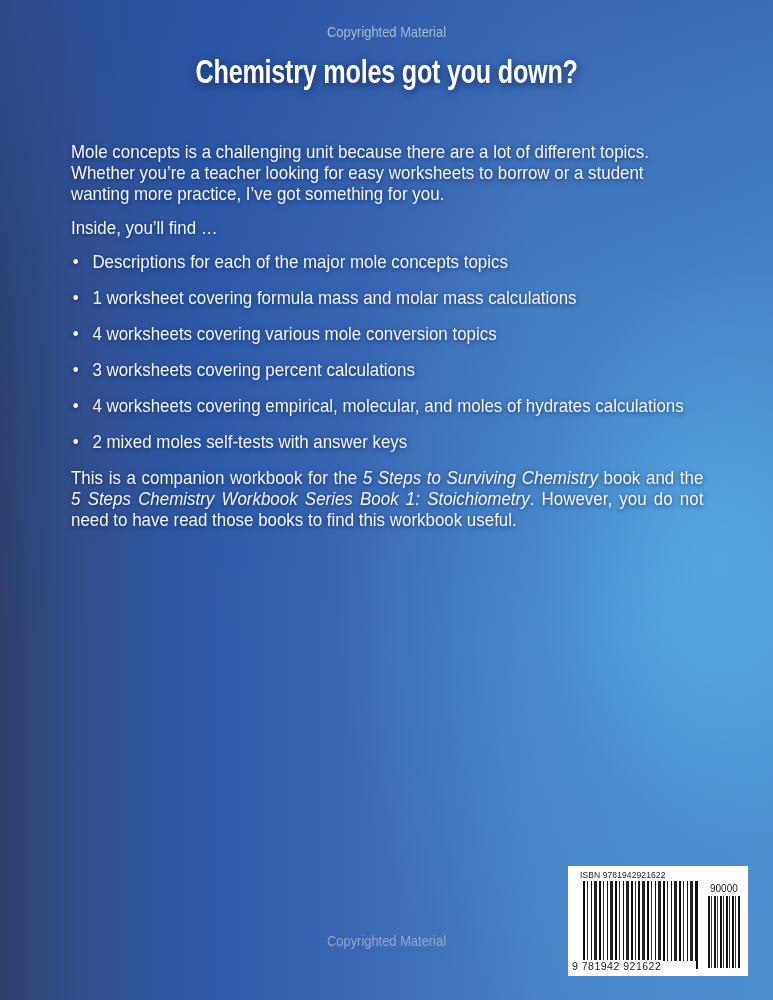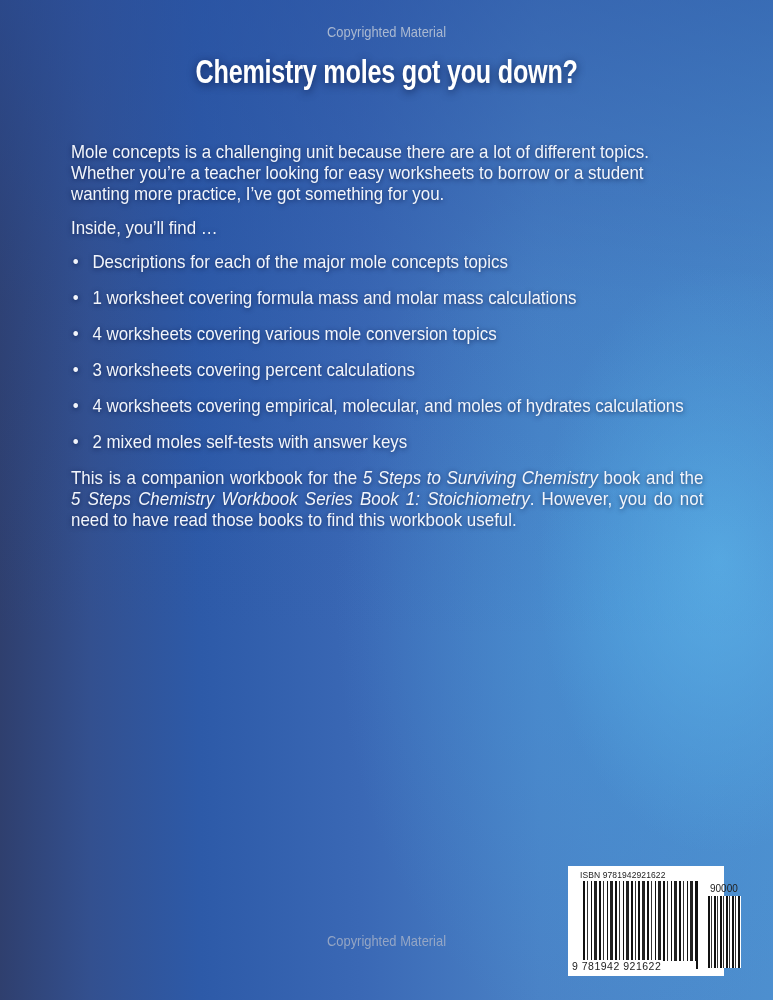--- a/index.html
+++ b/index.html
@@ -48,21 +48,21 @@
   ul.bullets li {
     position: relative; padding-left: 23px; margin-bottom: 15px;
   }
   ul.bullets li .dot {
     position: absolute; left: 2px; top: 0;
   }
   .closing { text-align: justify; margin-top: 2px !important; }
   .closing i { font-style: italic; }
 
   .barcode {
-    position: absolute; left: 568px; top: 866px; width: 156px; height: 110px;
+    position: absolute; left: 568px; top: 866px; width: 180px; height: 110px;
     background: #ffffff; box-sizing: border-box;
   }
   .isbn-text {
     position: absolute; left: 12px; top: 4px; font-size: 8.5px; color: #222;
     font-family: "Liberation Sans", sans-serif; letter-spacing: 0.1px;
   }
   .bars-main {
     position: absolute; left: 15px; top: 15px; width: 115px; height: 80px;
     background: repeating-linear-gradient(90deg,
       #111 0px, #111 2px, #fff 2px, #fff 4px, #333 4px, #333 5px, #fff 5px, #fff 8px,

